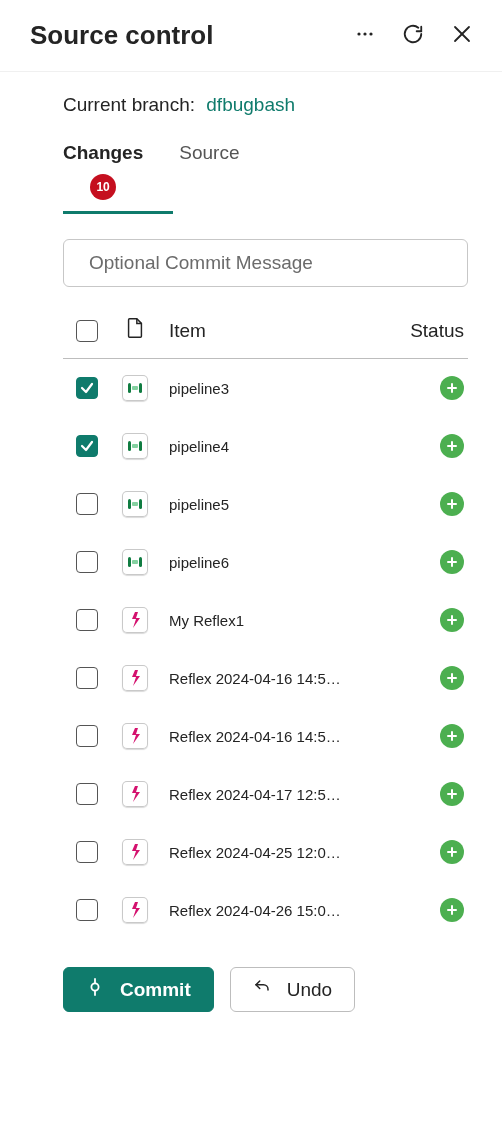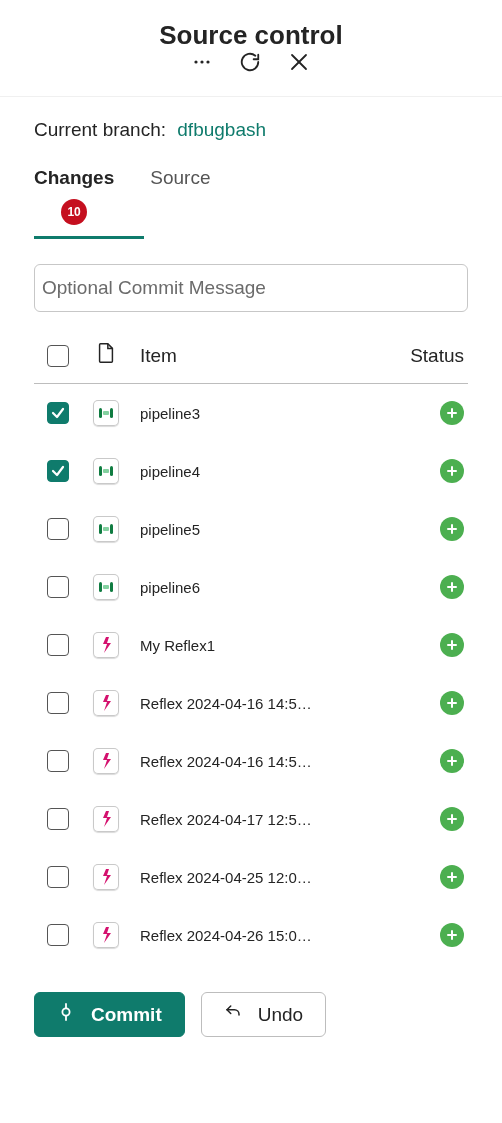--- a/index.html
+++ b/index.html
@@ -9,21 +9,20 @@
     background: #fff;
     color: #242424;
     width: 502px;
   }
   .panel { padding: 0; }
   .header {
     display: flex;
     align-items: center;
     padding: 20px 30px 20px 30px;
     border-bottom: 1px solid #f0f0f0;
-    flex-direction: column;
   }
   .header h1 {
     font-size: 26px;
     font-weight: 600;
     margin: 0;
     flex: 1;
   }
   .header-actions {
     display: flex;
     align-items: center;
@@ -32,21 +31,21 @@
   .icon-btn {
     background: none;
     border: none;
     padding: 0;
     cursor: pointer;
     display: flex;
     align-items: center;
     justify-content: center;
     color: #242424;
   }
-  .body { padding: 22px 34px 30px 34px; }
+  .body { padding: 22px 34px 30px 34px; margin-left: 29px; }
   .branch-row {
     font-size: 19px;
     margin-bottom: 26px;
   }
   .branch-label { color: #242424; }
   .branch-name { color: #0f7b6c; margin-left: 6px; }
   .tabs {
     display: flex;
     gap: 36px;
     border-bottom: 1px solid transparent;
@@ -83,21 +82,21 @@
     font-size: 12px;
     font-weight: 600;
     display: inline-flex;
     align-items: center;
     justify-content: center;
     padding: 0 6px;
   }
   .commit-input {
     width: 100%;
     font-size: 19px;
-    padding: 12px 7px;
+    padding: 12px 25px;
     border: 1px solid #c7c7c7;
     border-radius: 6px;
     color: #1d4ed8;
     margin-bottom: 14px;
   }
   .commit-input::placeholder { color: #6b6b6b; }
   .table-header {
     display: flex;
     align-items: center;
     padding: 16px 0 14px 0;

